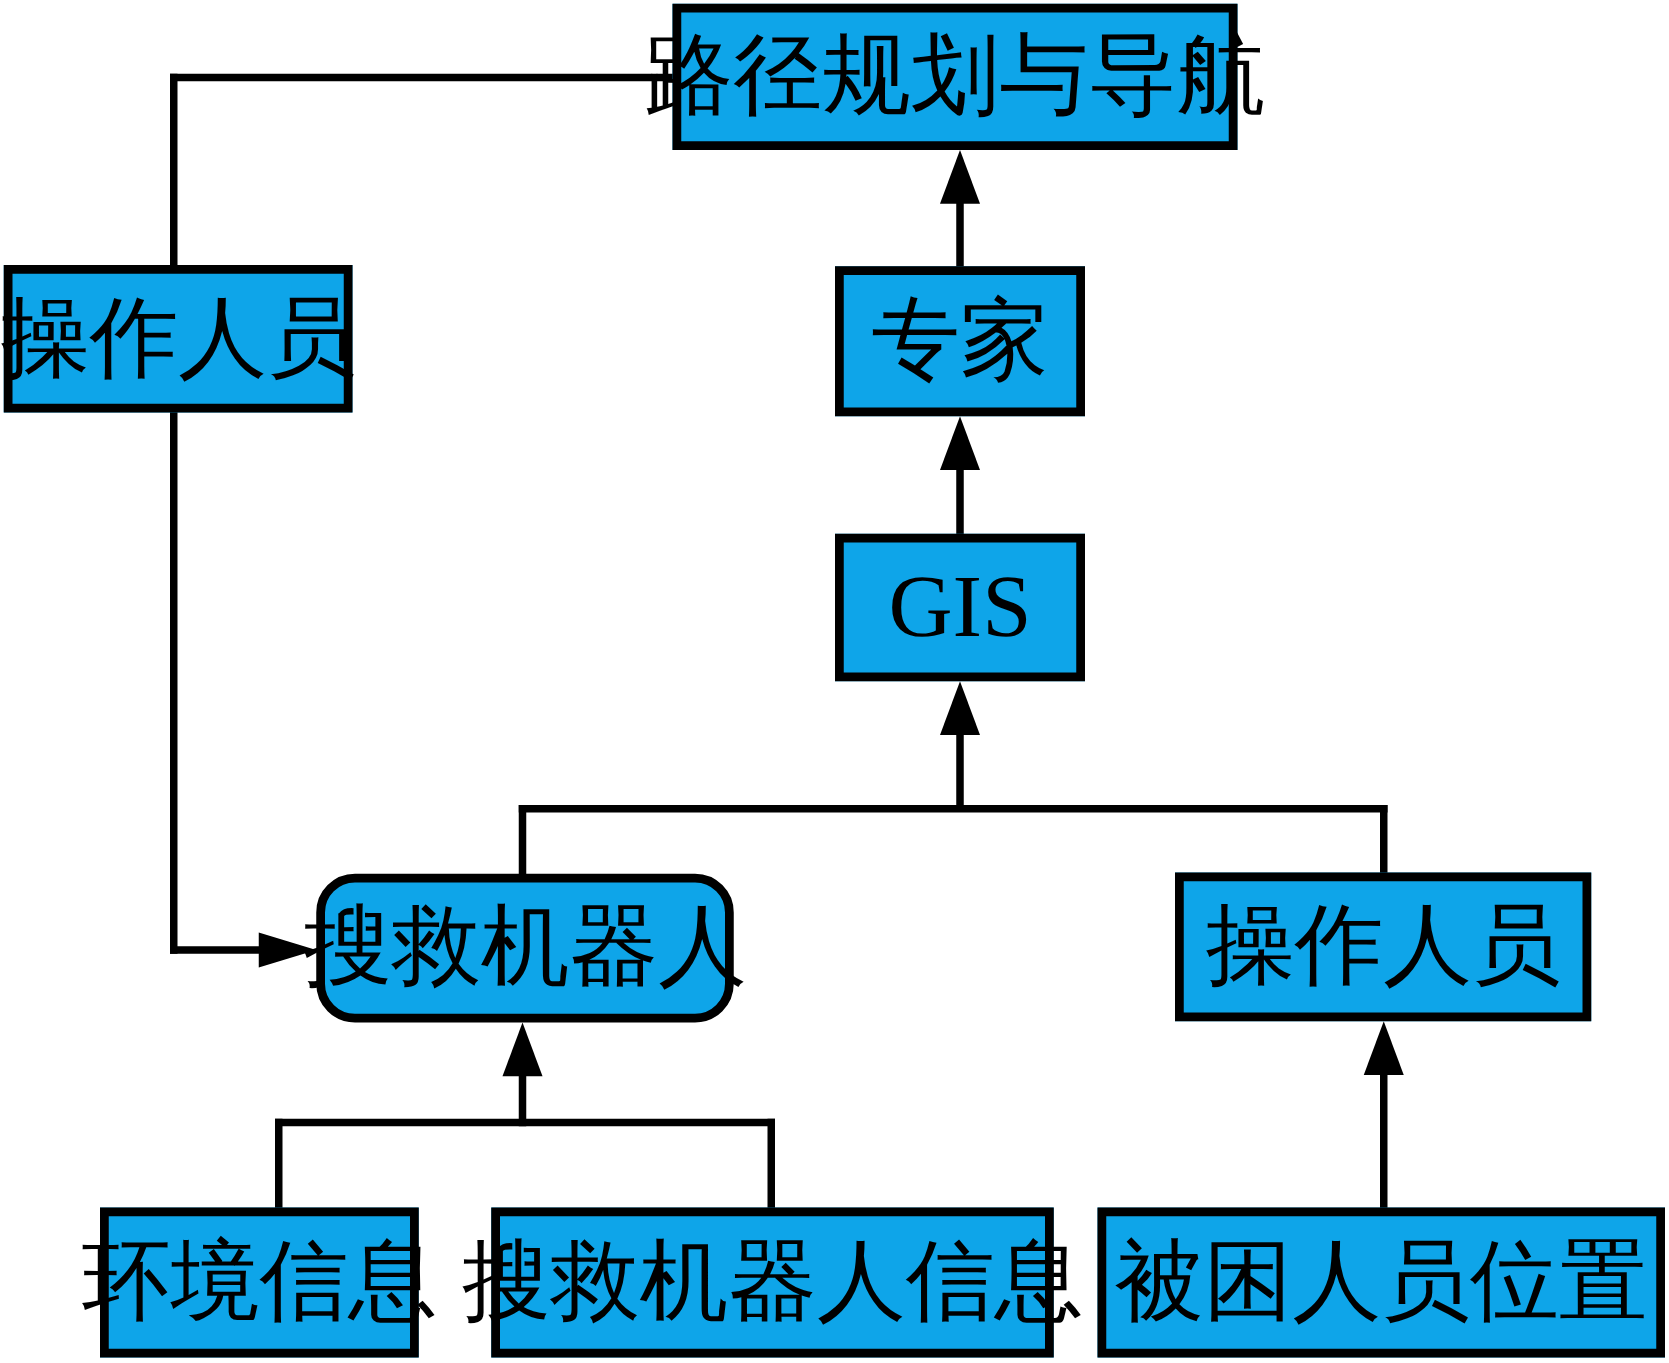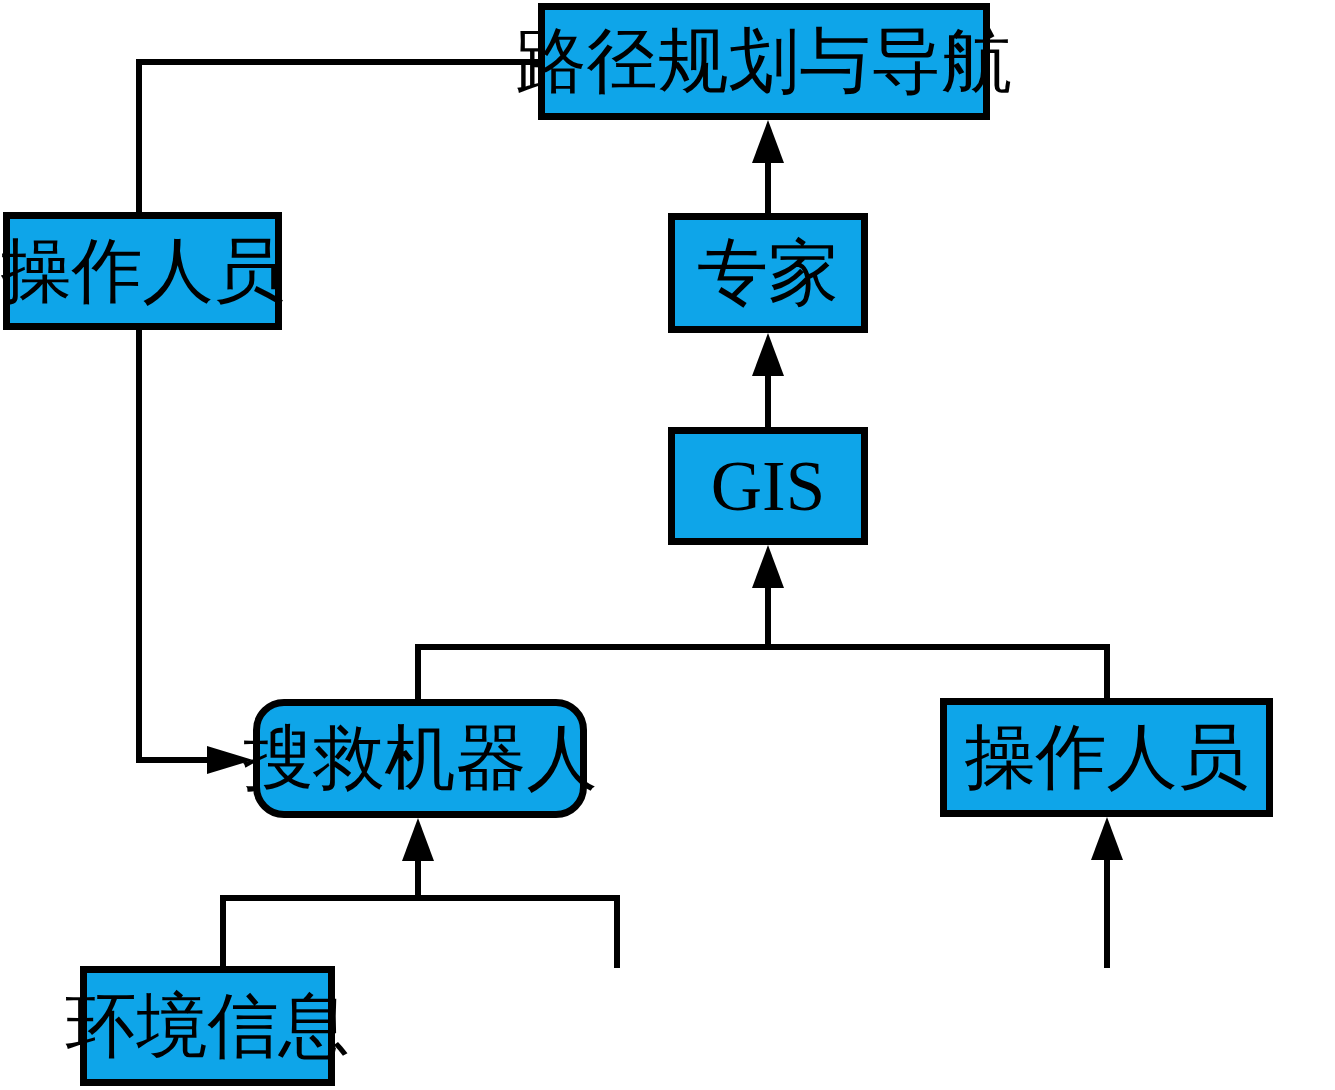--- a/index.html
+++ b/index.html
@@ -104,20 +104,22 @@
 
 <div id="canvas">
 
   <div class="node" id="node-path-planning">路径规划与导航</div>
   <div class="node" id="node-expert">专家</div>
   <div class="node" id="node-operator">操作人员</div>
   <div class="node" id="node-gis">GIS</div>
   <div class="node" id="node-rescue-robot">搜救机器人</div>
   <div class="node" id="node-comm-robot">操作人员</div>
   <div class="node" id="node-env-info">环境信息</div>
+  <div class="node" id="node-rescue-info">搜救机器人信息</div>
+  <div class="node" id="node-trapped-pos">被困人员位置</div>
 
   <div class="line" id="line-op-top-v"></div>
   <div class="line" id="line-op-top-h"></div>
 
   <div class="line" id="line-op-bot-v"></div>
   <div class="line" id="line-op-bot-h"></div>
   <div class="arrow-right" id="arrow-rescue-left"></div>
 
   <div class="arrow-up" id="arrow-pp"></div>
   <div class="line" id="line-expert-up"></div>

